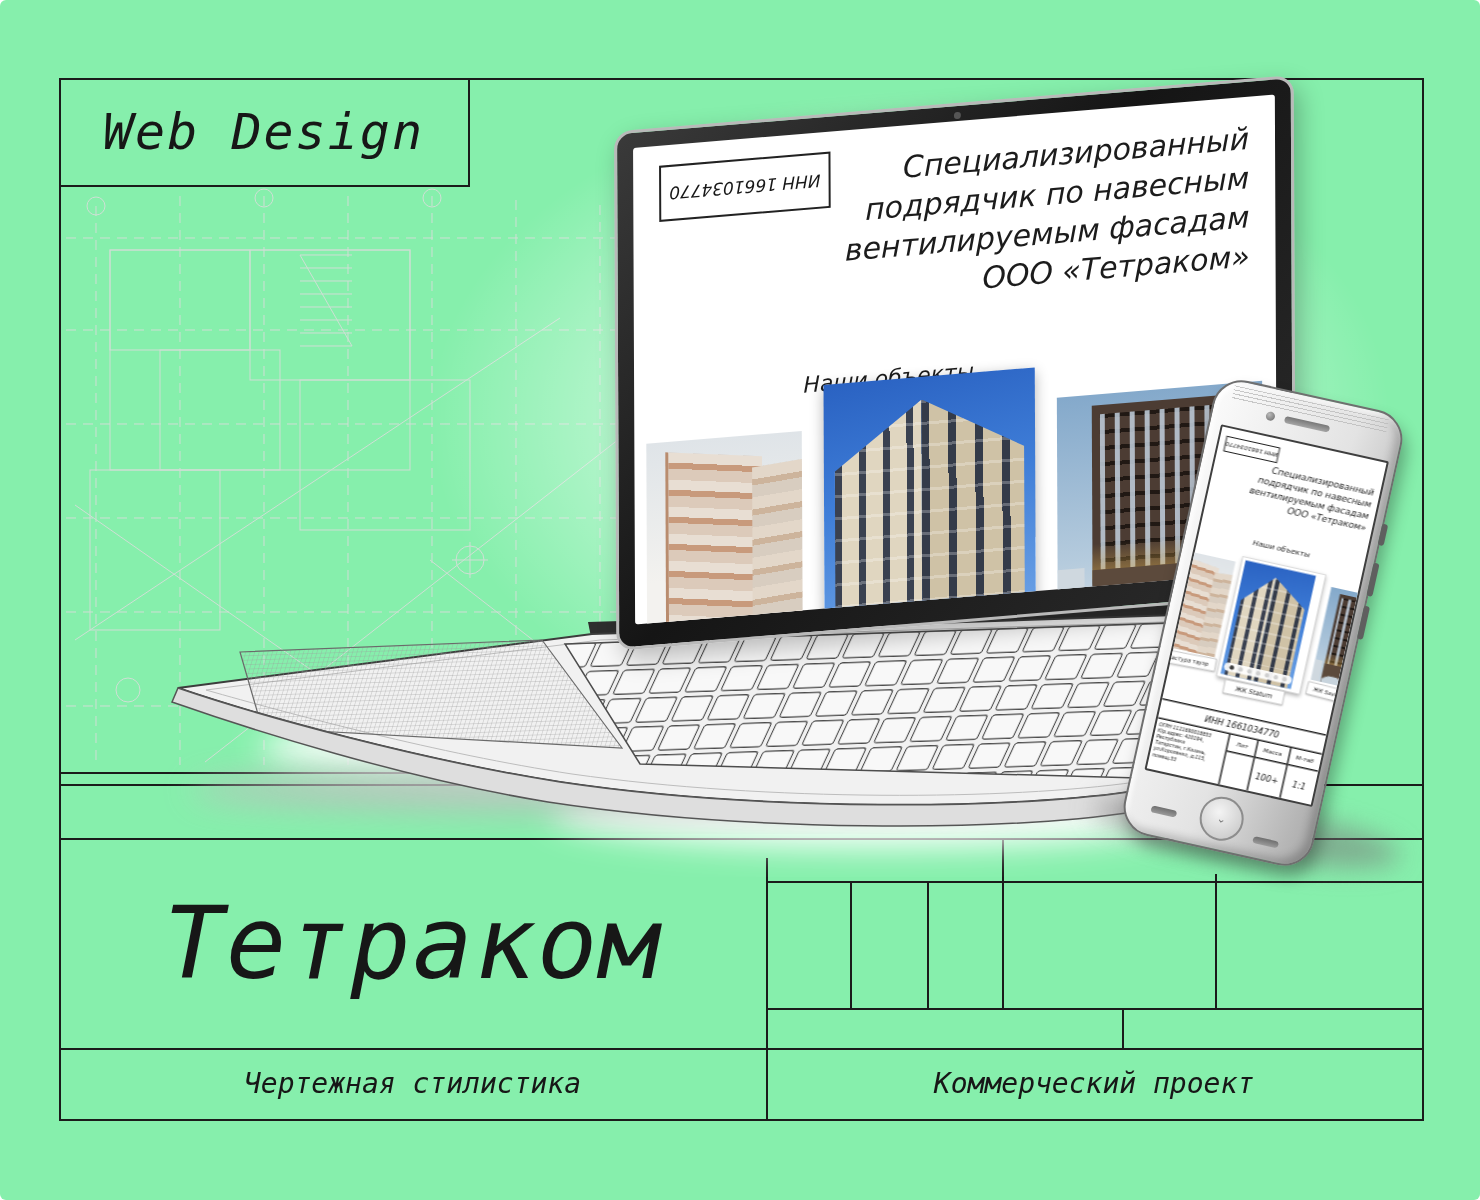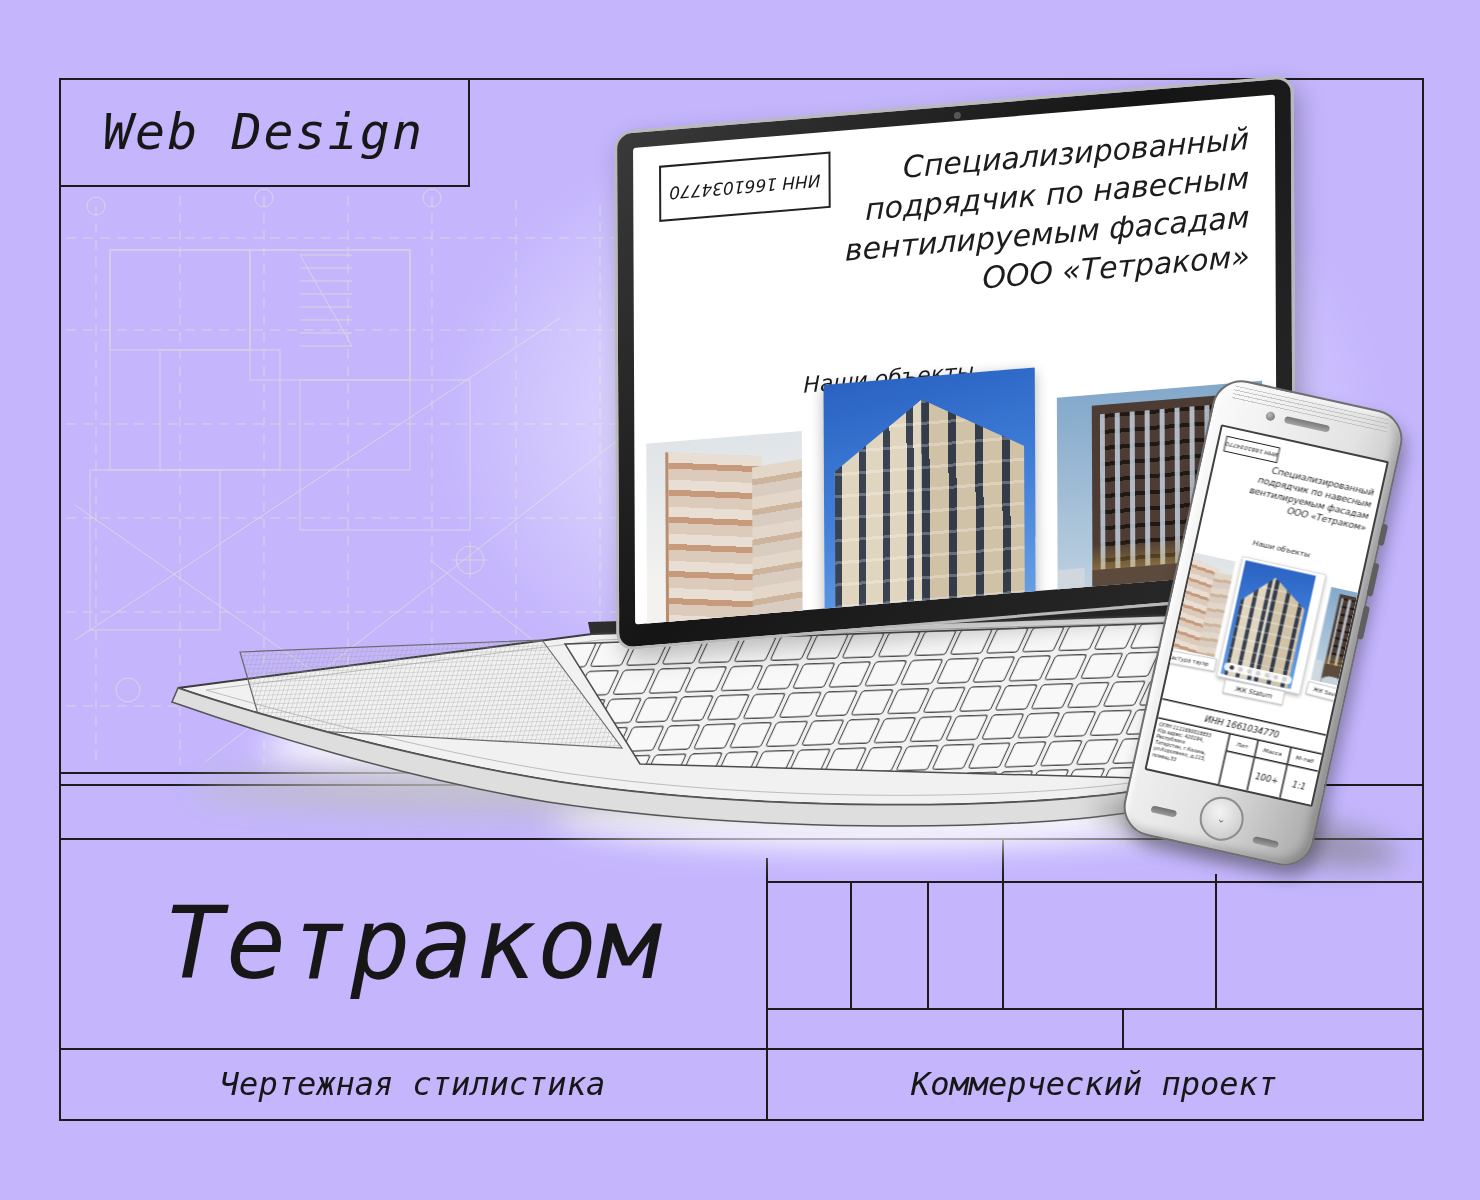--- a/index.html
+++ b/index.html
@@ -1,26 +1,26 @@
 <!DOCTYPE html>
 <html><head>
 <meta charset="utf-8">
 <style>
   html,body{margin:0;padding:0;background:#fff;}
-  .poster{position:relative;width:1480px;height:1200px;background:#c4b5fd;overflow:hidden;
-          font-family:"DejaVu Sans",sans-serif;color:#171717;}
+  .poster{position:relative;width:1480px;height:1200px;background:#86efac;overflow:hidden;
+          font-family:"DejaVu Sans",sans-serif;color:#171717;border-radius:6px;}
   
   .ln{position:absolute;background:#1b1b1b;z-index:2;}
   .h{height:2px;} .v{width:2px;}
   
   .mono{font-family:"DejaVu Sans Mono",monospace;font-style:italic;}
   .cell{position:absolute;display:flex;align-items:center;justify-content:center;z-index:3;}
   .wd{font-size:50px;letter-spacing:2px;}
   .big-title{font-size:100px;letter-spacing:2px;}
-  .bottom-label{font-size:32px;}
+  .bottom-label{font-size:28px;}
   
   .bg-svg{position:absolute;left:0;top:0;z-index:1;}
   
   .halo{position:absolute;z-index:4;pointer-events:none;}
   
   .deck-svg{position:absolute;left:0;top:0;z-index:5;}
   .laptop-screen{position:absolute;left:614px;top:104px;width:676px;height:512px;z-index:6;
       background:linear-gradient(135deg,#3a3a3a,#151515 45%,#2c2c2c);
       border:3px solid #b9b9b9;border-radius:18px;
       transform:rotate(-4.75deg) skewX(-4.5deg);

